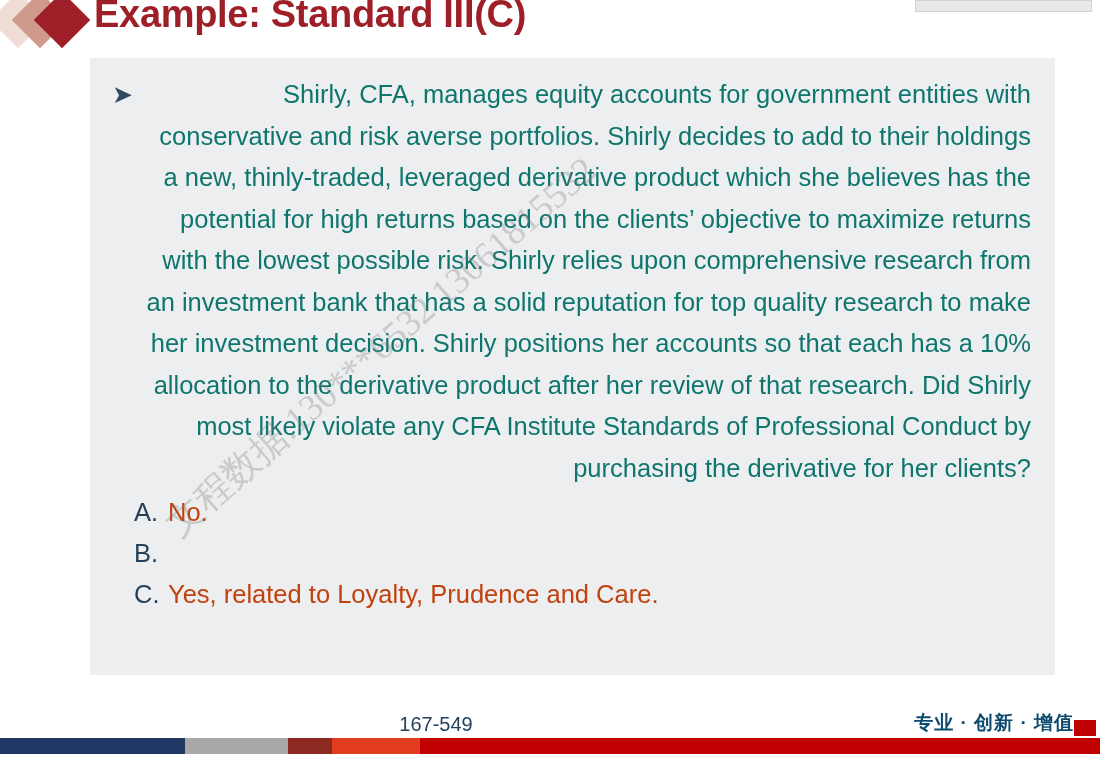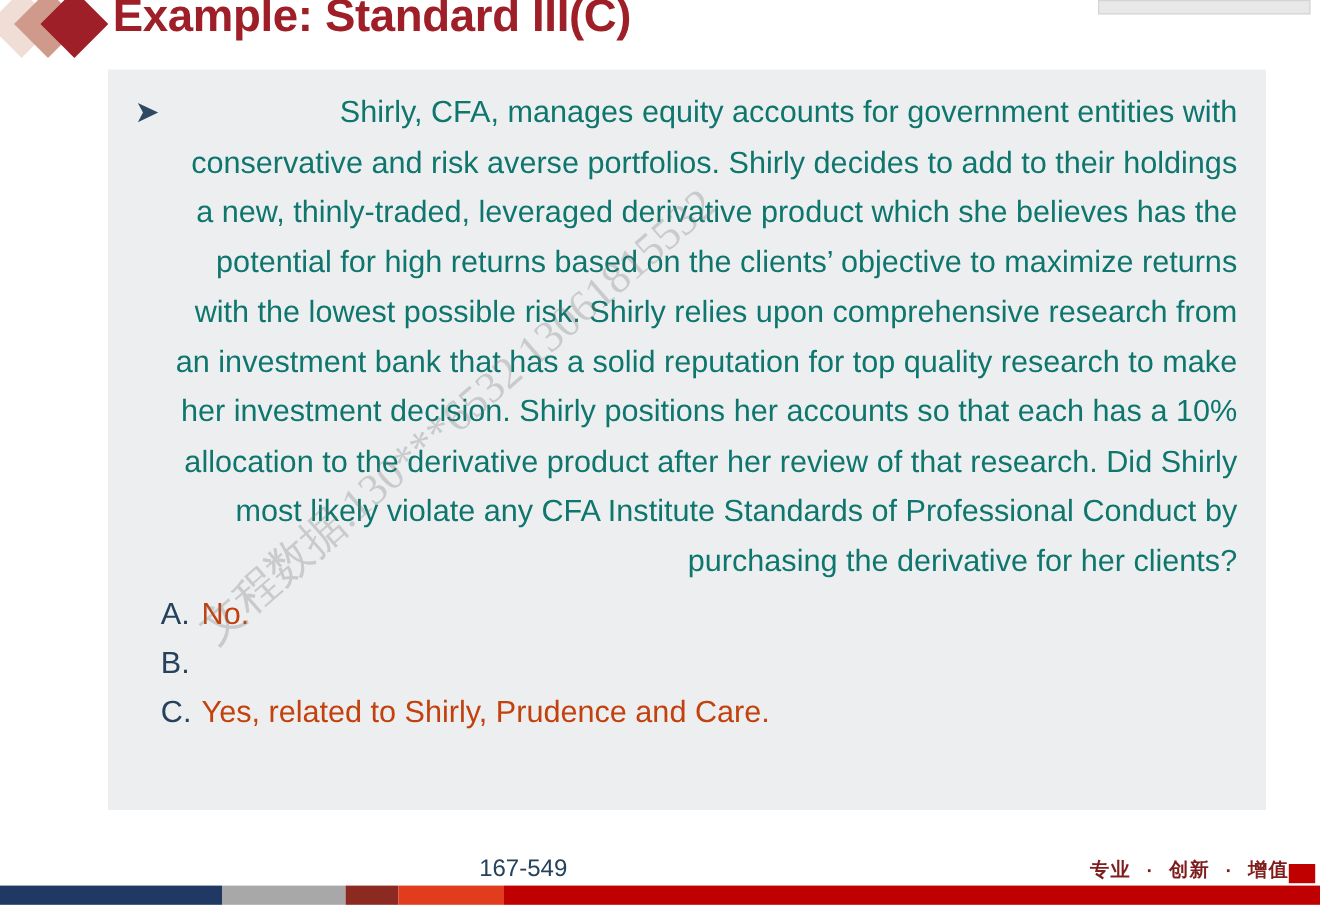--- a/index.html
+++ b/index.html
@@ -155,25 +155,25 @@
   .fs1 { width: 185px; background: #1f3864; }
   .fs2 { width: 103px; background: #a8a8a8; }
   .fs3 { width: 44px;  background: #8c2a21; }
   .fs4 { width: 88px;  background: #e23c1e; }
   .fs5 { flex: 1 1 auto; background: #c00000; }
 
   .footer-slogan {
     position: absolute;
     right: 26px;
     bottom: 24px;
-    color: #7f1d1d;
-    font-size: 16px;
+    color: #0c4a6e;
+    font-size: 19px;
     font-weight: bold;
     letter-spacing: 1px;
-    font-family: Liberation Mono, monospace;
+    font-family: Liberation Sans, sans-serif;
   }
   .footer-block {
     position: absolute;
     right: 4px;
     bottom: 24px;
     width: 22px;
     height: 16px;
     background: #c00000;
   }
 </style>
@@ -204,21 +204,21 @@
       <div class="choice-letter">A.</div>
       <div class="choice-text">No.</div>
     </div>
 
     <div class="choice">
       <div class="choice-letter">B.</div>
     </div>
 
     <div class="choice">
       <div class="choice-letter">C.</div>
-      <div class="choice-text">Yes, related to Shirly, Prudence and Care.</div>
+      <div class="choice-text">Yes, related to Loyalty, Prudence and Care.</div>
     </div>
 
   </div>
 </div>
 
 <div class="watermark">
   <span class="wm1">文程数据.130***6532  13061815532</span>
 </div>
 
 <div class="page-num">167-549</div>

